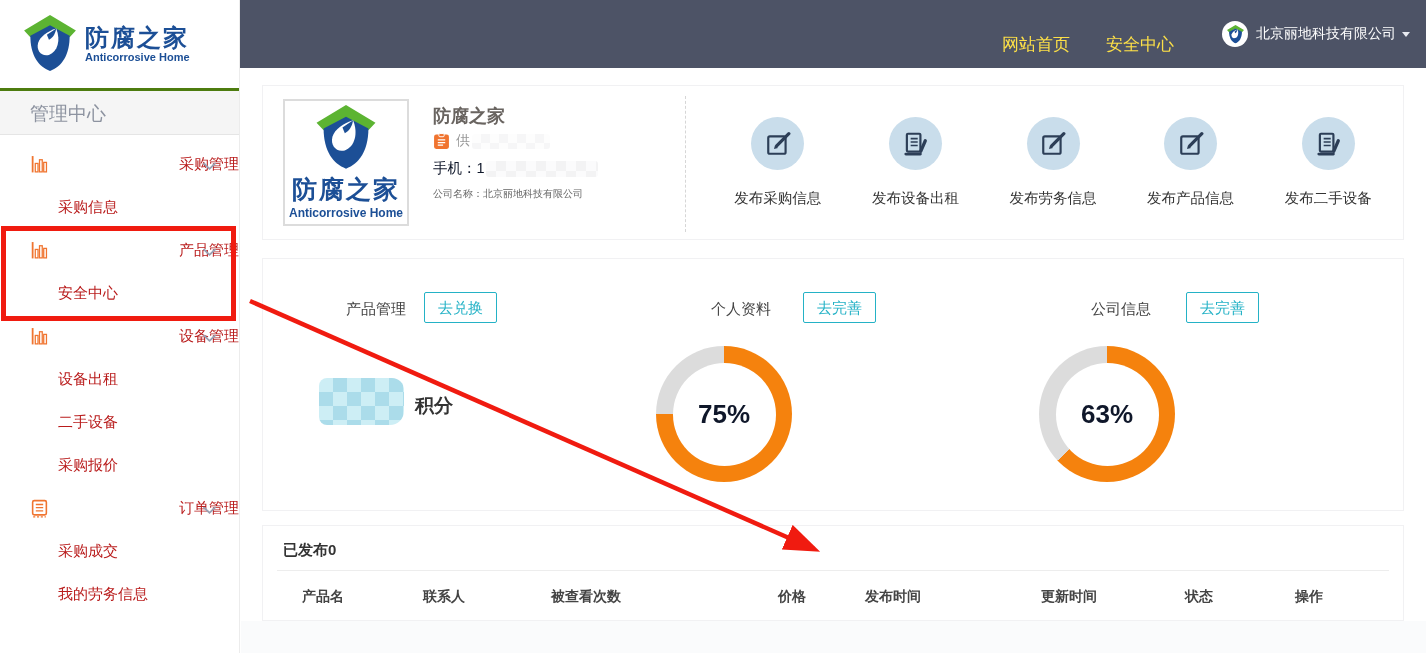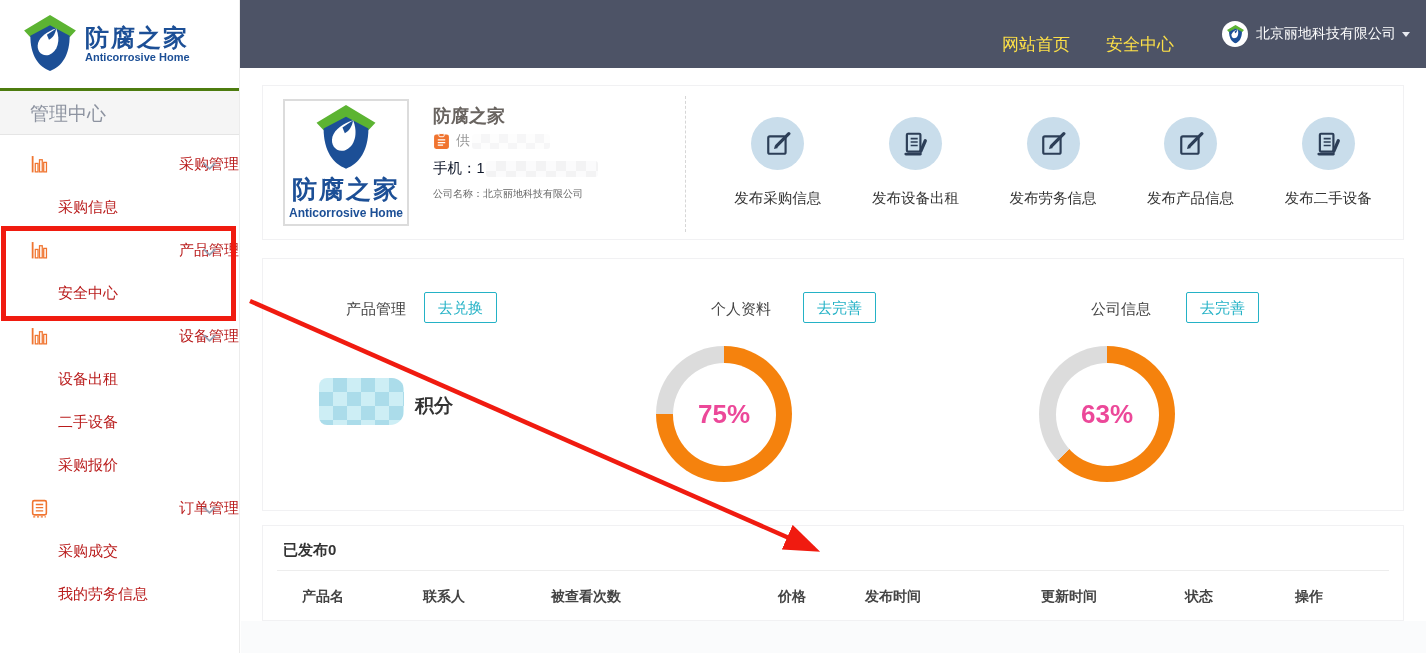--- a/index.html
+++ b/index.html
@@ -75,21 +75,21 @@
     background:#fff; border:1px solid #24b2c6; color:#24b2c6; font-size:15px;
     border-radius:2px; cursor:pointer; font-family:inherit; }
   .points-mask { position:absolute; left:56px; top:119px; width:85px; height:47px;
     border-radius:8px 12px 14px 8px;
     background:repeating-conic-gradient(#abdcea 0% 25%, #cdeef5 0% 50%); background-size:28px 28px; }
   .points-unit { position:absolute; left:152px; top:134px; font-size:19px; font-weight:bold; color:#333; }
   .ring { position:absolute; top:87px; width:136px; height:136px; border-radius:50%;
     display:flex; align-items:center; justify-content:center; }
   .ring-inner { width:103px; height:103px; border-radius:50%; background:#fff;
     display:flex; align-items:center; justify-content:center; }
-  .ring-pct { color:#ec4899; font-size:26px; font-weight:bold; }
+  .ring-pct { color:#0f172a; font-size:26px; font-weight:bold; }
 
   
   .tbl-title { position:absolute; left:20px; top:15px; font-size:15px; font-weight:bold; color:#333; }
   .tbl-divider { position:absolute; left:14px; right:14px; top:44px; border-top:1px solid #ededed; }
   .tbl-header { position:absolute; left:0; top:45px; width:100%; height:50px; }
   .th { position:absolute; top:17px; font-size:14px; font-weight:bold; color:#444; white-space:nowrap; }
 
   
   .red-rect { position:absolute; left:1px; top:226px; width:235px; height:95px;
     border:5px solid #f01b10; z-index:20; pointer-events:none; }

